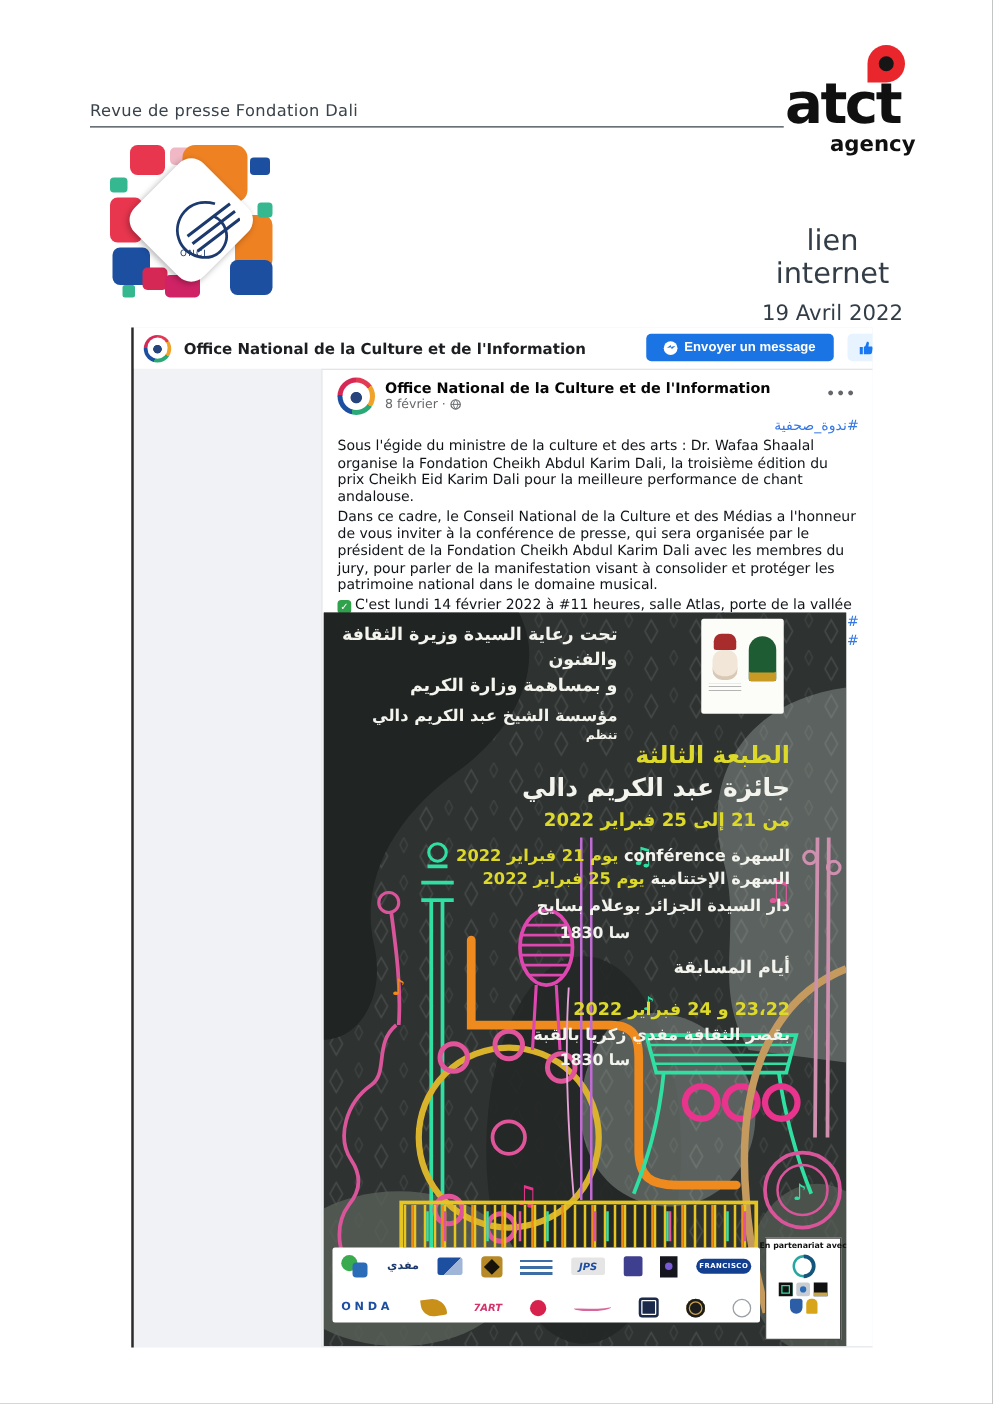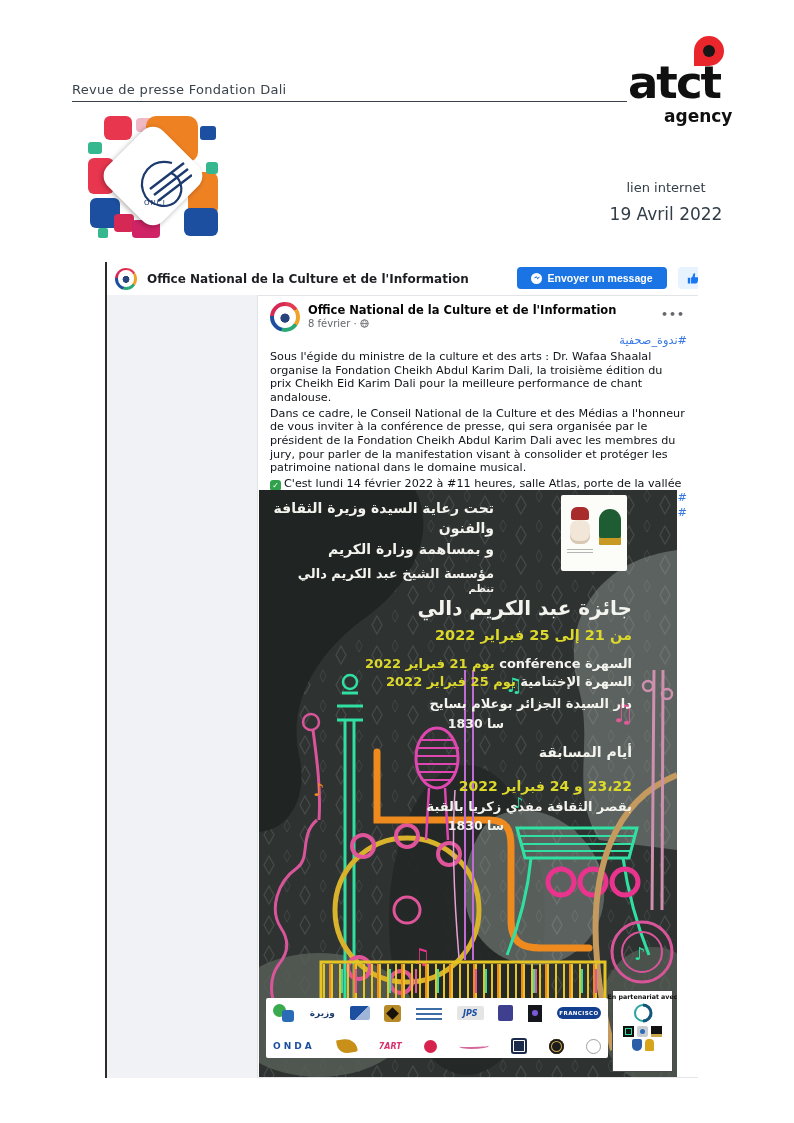--- a/index.html
+++ b/index.html
@@ -19,21 +19,21 @@
 
   
   .onci{position:absolute;left:88px;top:116px;width:132px;height:122px;}
   .onci .tile{position:absolute;}
   .onci-diamond{position:absolute;left:26px;top:21px;width:78px;height:78px;background:#fff;
                 border-radius:14px;transform:rotate(45deg);box-shadow:0 2px 5px rgba(0,0,0,.3);}
   .onci svg{position:absolute;left:26px;top:21px;}
 
   
   .meta{position:absolute;left:598px;top:180px;width:136px;text-align:center;color:#323d47;}
-  .meta .m1{font-size:13px;}
+  .meta .m1{font-size:23px;}
   .meta .m2{font-size:17px;margin-top:9px;}
 
   
   .fb{position:absolute;left:105px;top:262px;width:593px;height:816px;background:#f0f2f5;
       border-left:2px solid #2b2b2b;overflow:hidden;box-sizing:border-box;}
   .fb-header{position:relative;height:33px;background:#ffffff;display:flex;align-items:center;padding-left:8px;}
   .avatar{border-radius:50%;display:inline-flex;align-items:center;justify-content:center;flex:0 0 auto;
           background:conic-gradient(#e23a52 0 55deg,#f0a32a 55deg 125deg,#2aa876 125deg 195deg,#1d4fa1 195deg 275deg,#d62854 275deg 360deg);}
   .avatar .avatar-core{width:74%;height:74%;border-radius:50%;
           background:radial-gradient(circle at 50% 55%,#27447c 0 26%,#ffffff 30%);}
@@ -313,36 +313,37 @@
           </div>
 
           <div class="p-top">
             <div class="l1">تحت رعاية السيدة وزيرة الثقافة والفنون</div>
             <div class="l1">و بمساهمة وزارة الكريم</div>
             <div class="org">مؤسسة الشيخ عبد الكريم دالي</div>
             <div class="org2">تنظم</div>
           </div>
 
           <div class="p-main">
+            <div class="y edition">الطبعة الثالثة</div>
             <div class="w award">جائزة عبد الكريم دالي</div>
             <div class="y range">من 21 إلى 25  فبراير 2022</div>
             <div class="line13 mt12"><span class="w">السهرة conférence</span> <span class="y">يوم 21 فبراير 2022</span></div>
             <div class="line13"><span class="w">السهرة الإختتامية</span> <span class="y">يوم 25 فبراير 2022</span></div>
             <div class="line13 w mt4">دار السيدة الجزائر بوعلام بسايح</div>
             <div class="time w" dir="ltr">18سا 30</div>
             <div class="w days-t">أيام المسابقة</div>
             <div class="y days">23،22 و 24 فبراير 2022</div>
             <div class="line13 w mt4">بقصر الثقافة  مفدي زكريا بالقبة</div>
             <div class="time w" dir="ltr">18سا 30</div>
           </div>
 
           <div class="strip">
             <div class="srow">
               <span class="logo onda-mark"></span>
-              <span class="logo dojem">وزيرة</span>
+              <span class="logo dojem">مفدي</span>
               <span class="logo asb"></span>
               <span class="logo cpa"></span>
               <span class="logo bank2"></span>
               <span class="logo jps">JPS</span>
               <span class="logo alg"></span>
               <span class="logo ifru"></span>
               <span class="logo francisco">FRANCISCO</span>
             </div>
             <div class="srow">
               <span class="logo onda-text">ONDA</span>

